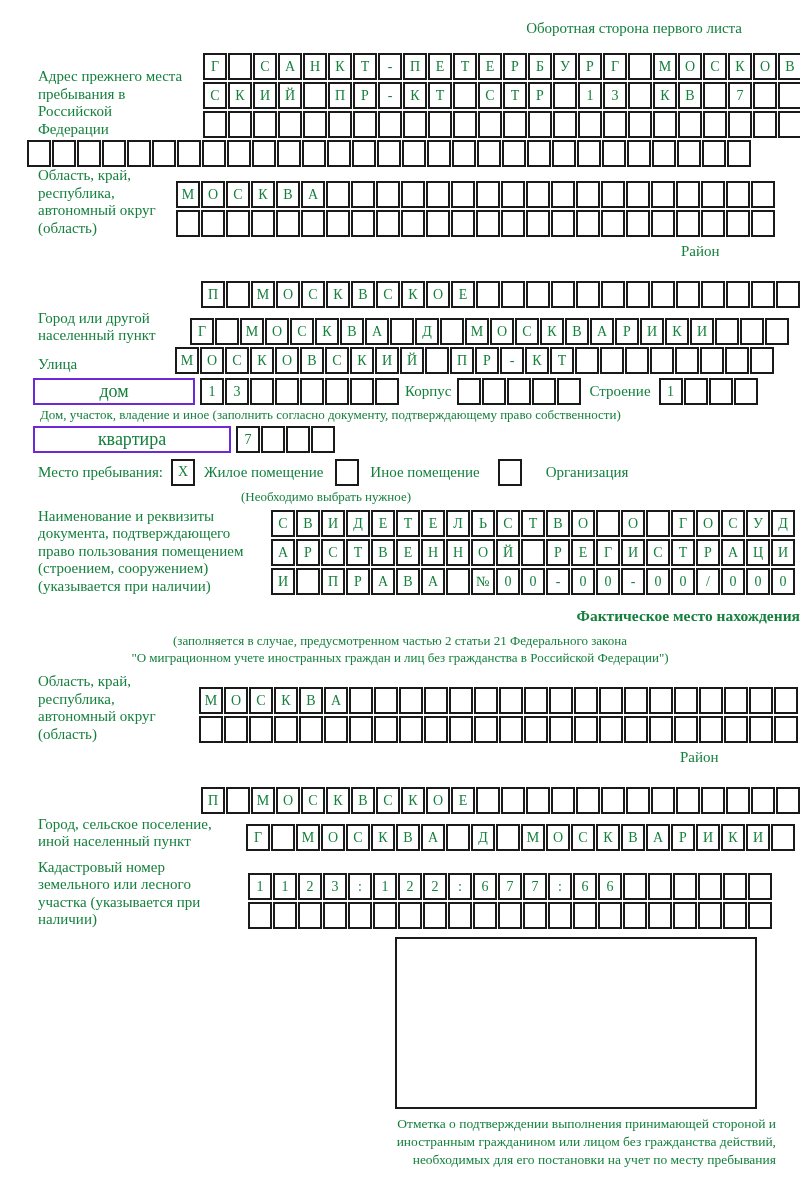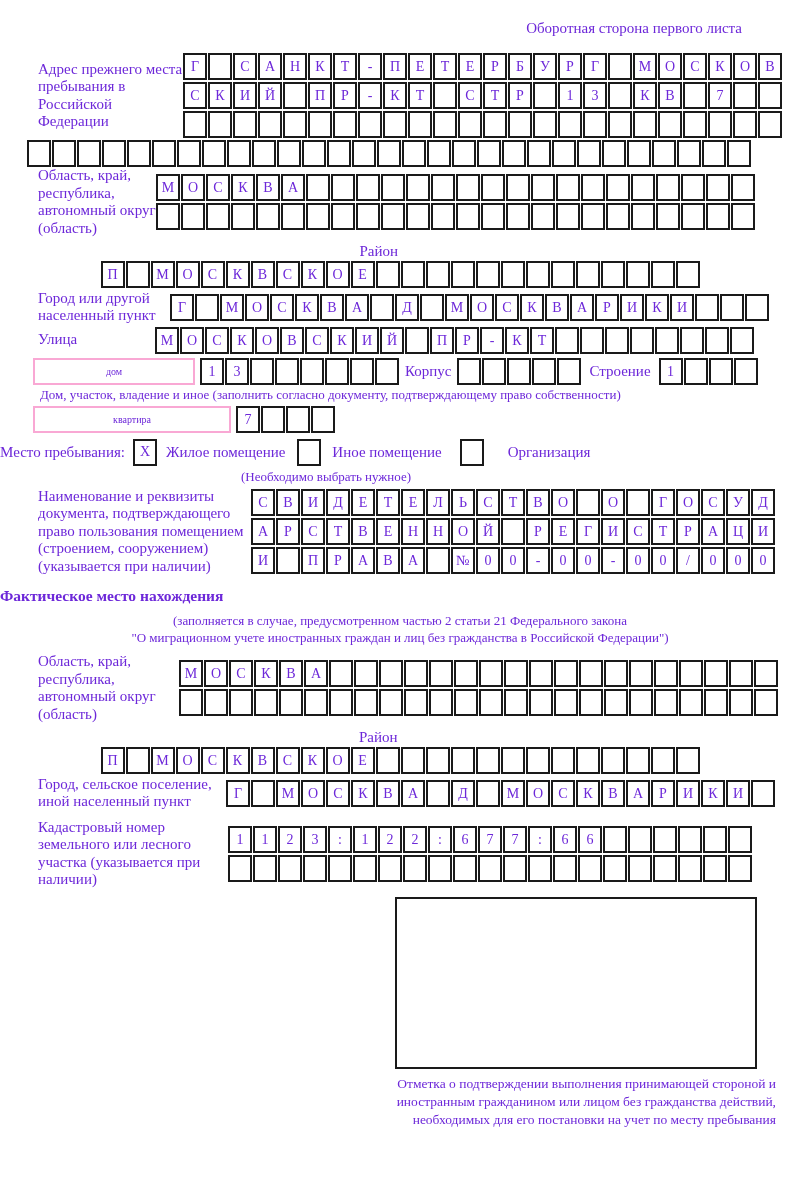--- a/index.html
+++ b/index.html
@@ -1,32 +1,32 @@
 <!DOCTYPE html>
 <html><head>
 <meta charset="utf-8">
 <style>
   html,body{margin:0;padding:0;background:#ffffff;}
   .page{
     position:relative;
     width:800px;height:1180px;
     background:#ffffff;
-    color:#6d28d9;
+    color:#15803d;
     font-family:"Liberation Serif", serif;
     overflow:hidden;
     box-sizing:border-box;
     padding-top:20px;
   }
   .top-header{
     text-align:right;
     padding-right:58px;
     font-size:15px;
     margin-bottom:16px;
   }
-  .field{display:flex;align-items:center;}
+  .field{display:flex;align-items:flex-end;gap:20px;}
   .flabel{
     font-size:15px;line-height:17.5px;
     padding-left:38px;
     box-sizing:content-box;
     flex:0 0 auto;
   }
   .rows{display:flex;flex-direction:column;gap:2px;}
   .cellrow{display:flex;gap:1px;flex:0 0 auto;}
   .cell{
     width:20px;height:23px;
@@ -45,40 +45,40 @@
   .w-city2{width:132px;}
   .w-street{width:117px;}
   .w-doc{width:213px;}
   .w-regF{width:141px;}
   .w-distF{width:120px;}
   .w-cityF{width:188px;}
   .w-cad{width:190px;}
   .fullrow{margin-left:27px;margin-top:2px;}
   .houserow{display:flex;align-items:stretch;margin-top:4px;}
   .wbox{
-    border:2px solid #f9a8d4;
+    border:2px solid #6d28d9;
     height:23px;
     display:flex;align-items:center;justify-content:center;
-    font-size:10px;
+    font-size:18px;
     flex:0 0 auto;
   }
   .dombox{width:158px;margin-left:33px;margin-right:5px;}
   .kvbox{width:194px;margin-left:33px;margin-right:5px;}
   .inline-label{font-size:15px;line-height:27px;flex:0 0 auto;}
   .note-left{margin-left:40px;margin-top:3px;}
   .stayrow{display:flex;align-items:center;margin-top:6px;}
-  .stayrow .flabel-inline{font-size:15px;}
+  .stayrow .flabel-inline{font-size:15px;padding-left:38px;}
   .cb{
     width:20px;height:23px;border:2px solid #1a1a1a;
     display:flex;align-items:center;justify-content:center;
     font-size:14px;flex:0 0 auto;
   }
   .opt-label{font-size:15px;}
   .choose-note{margin-left:241px;margin-top:3px;}
-  .fact-title{font-weight:bold;font-size:15.5px;text-align:left;margin:12px 0 8px 0;}
+  .fact-title{font-weight:bold;font-size:15.5px;text-align:right;margin:12px 0 8px 0;}
   .stampbox{
     width:362px;height:172px;
     border:2px solid #1a1a1a;
     margin-left:395px;margin-top:8px;
     box-sizing:border-box;
   }
   .stamp-caption{
     width:400px;
     margin-left:376px;
     margin-top:6px;

